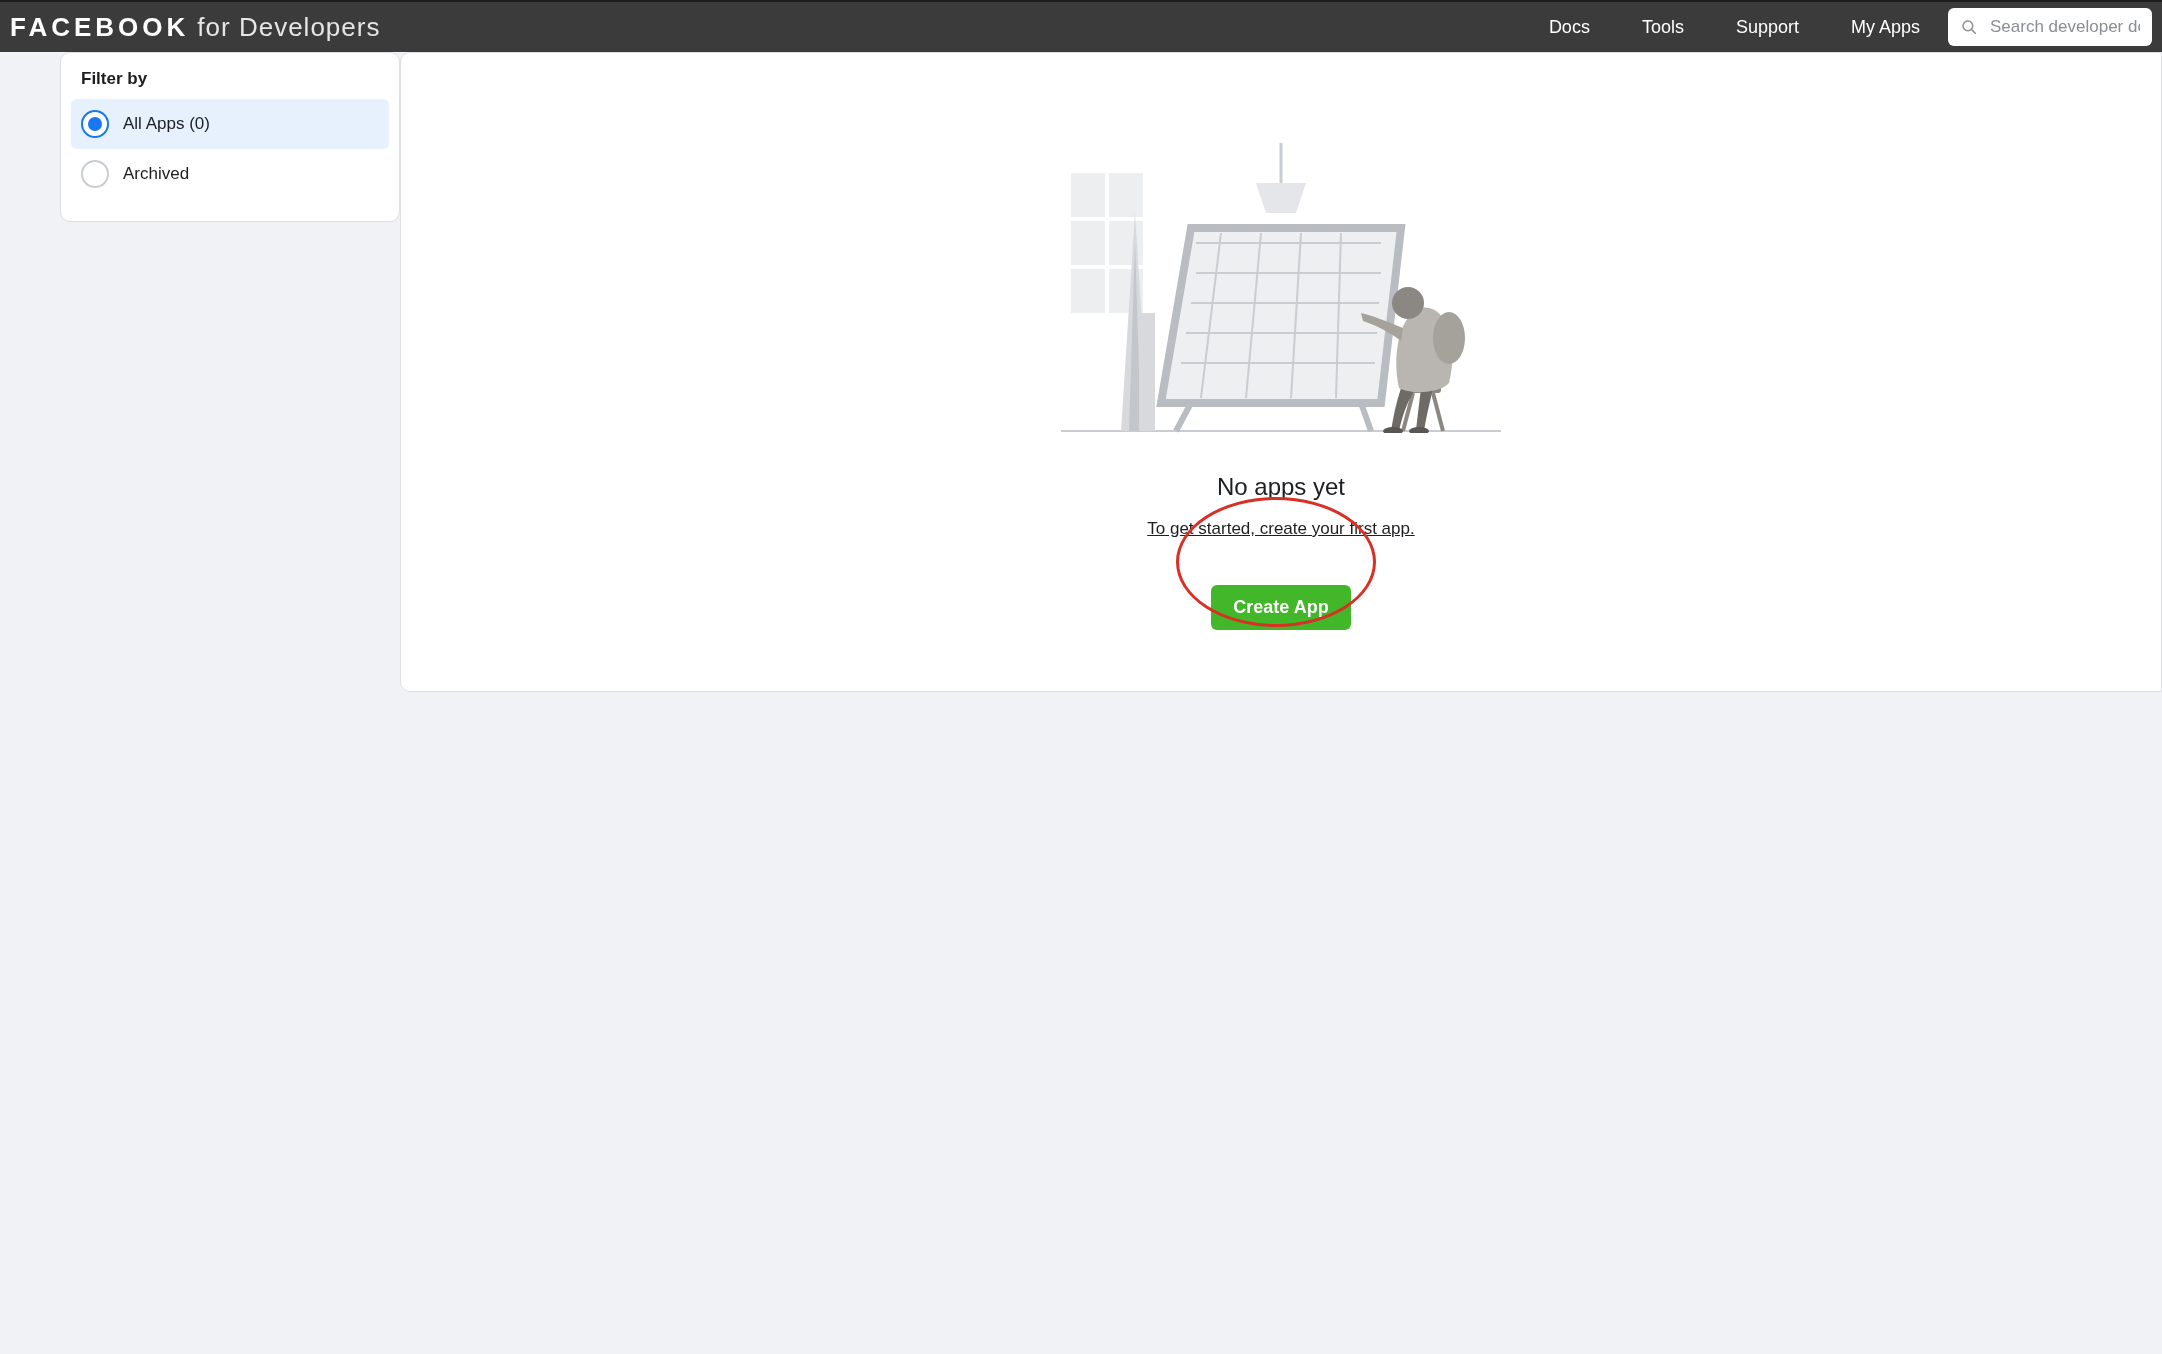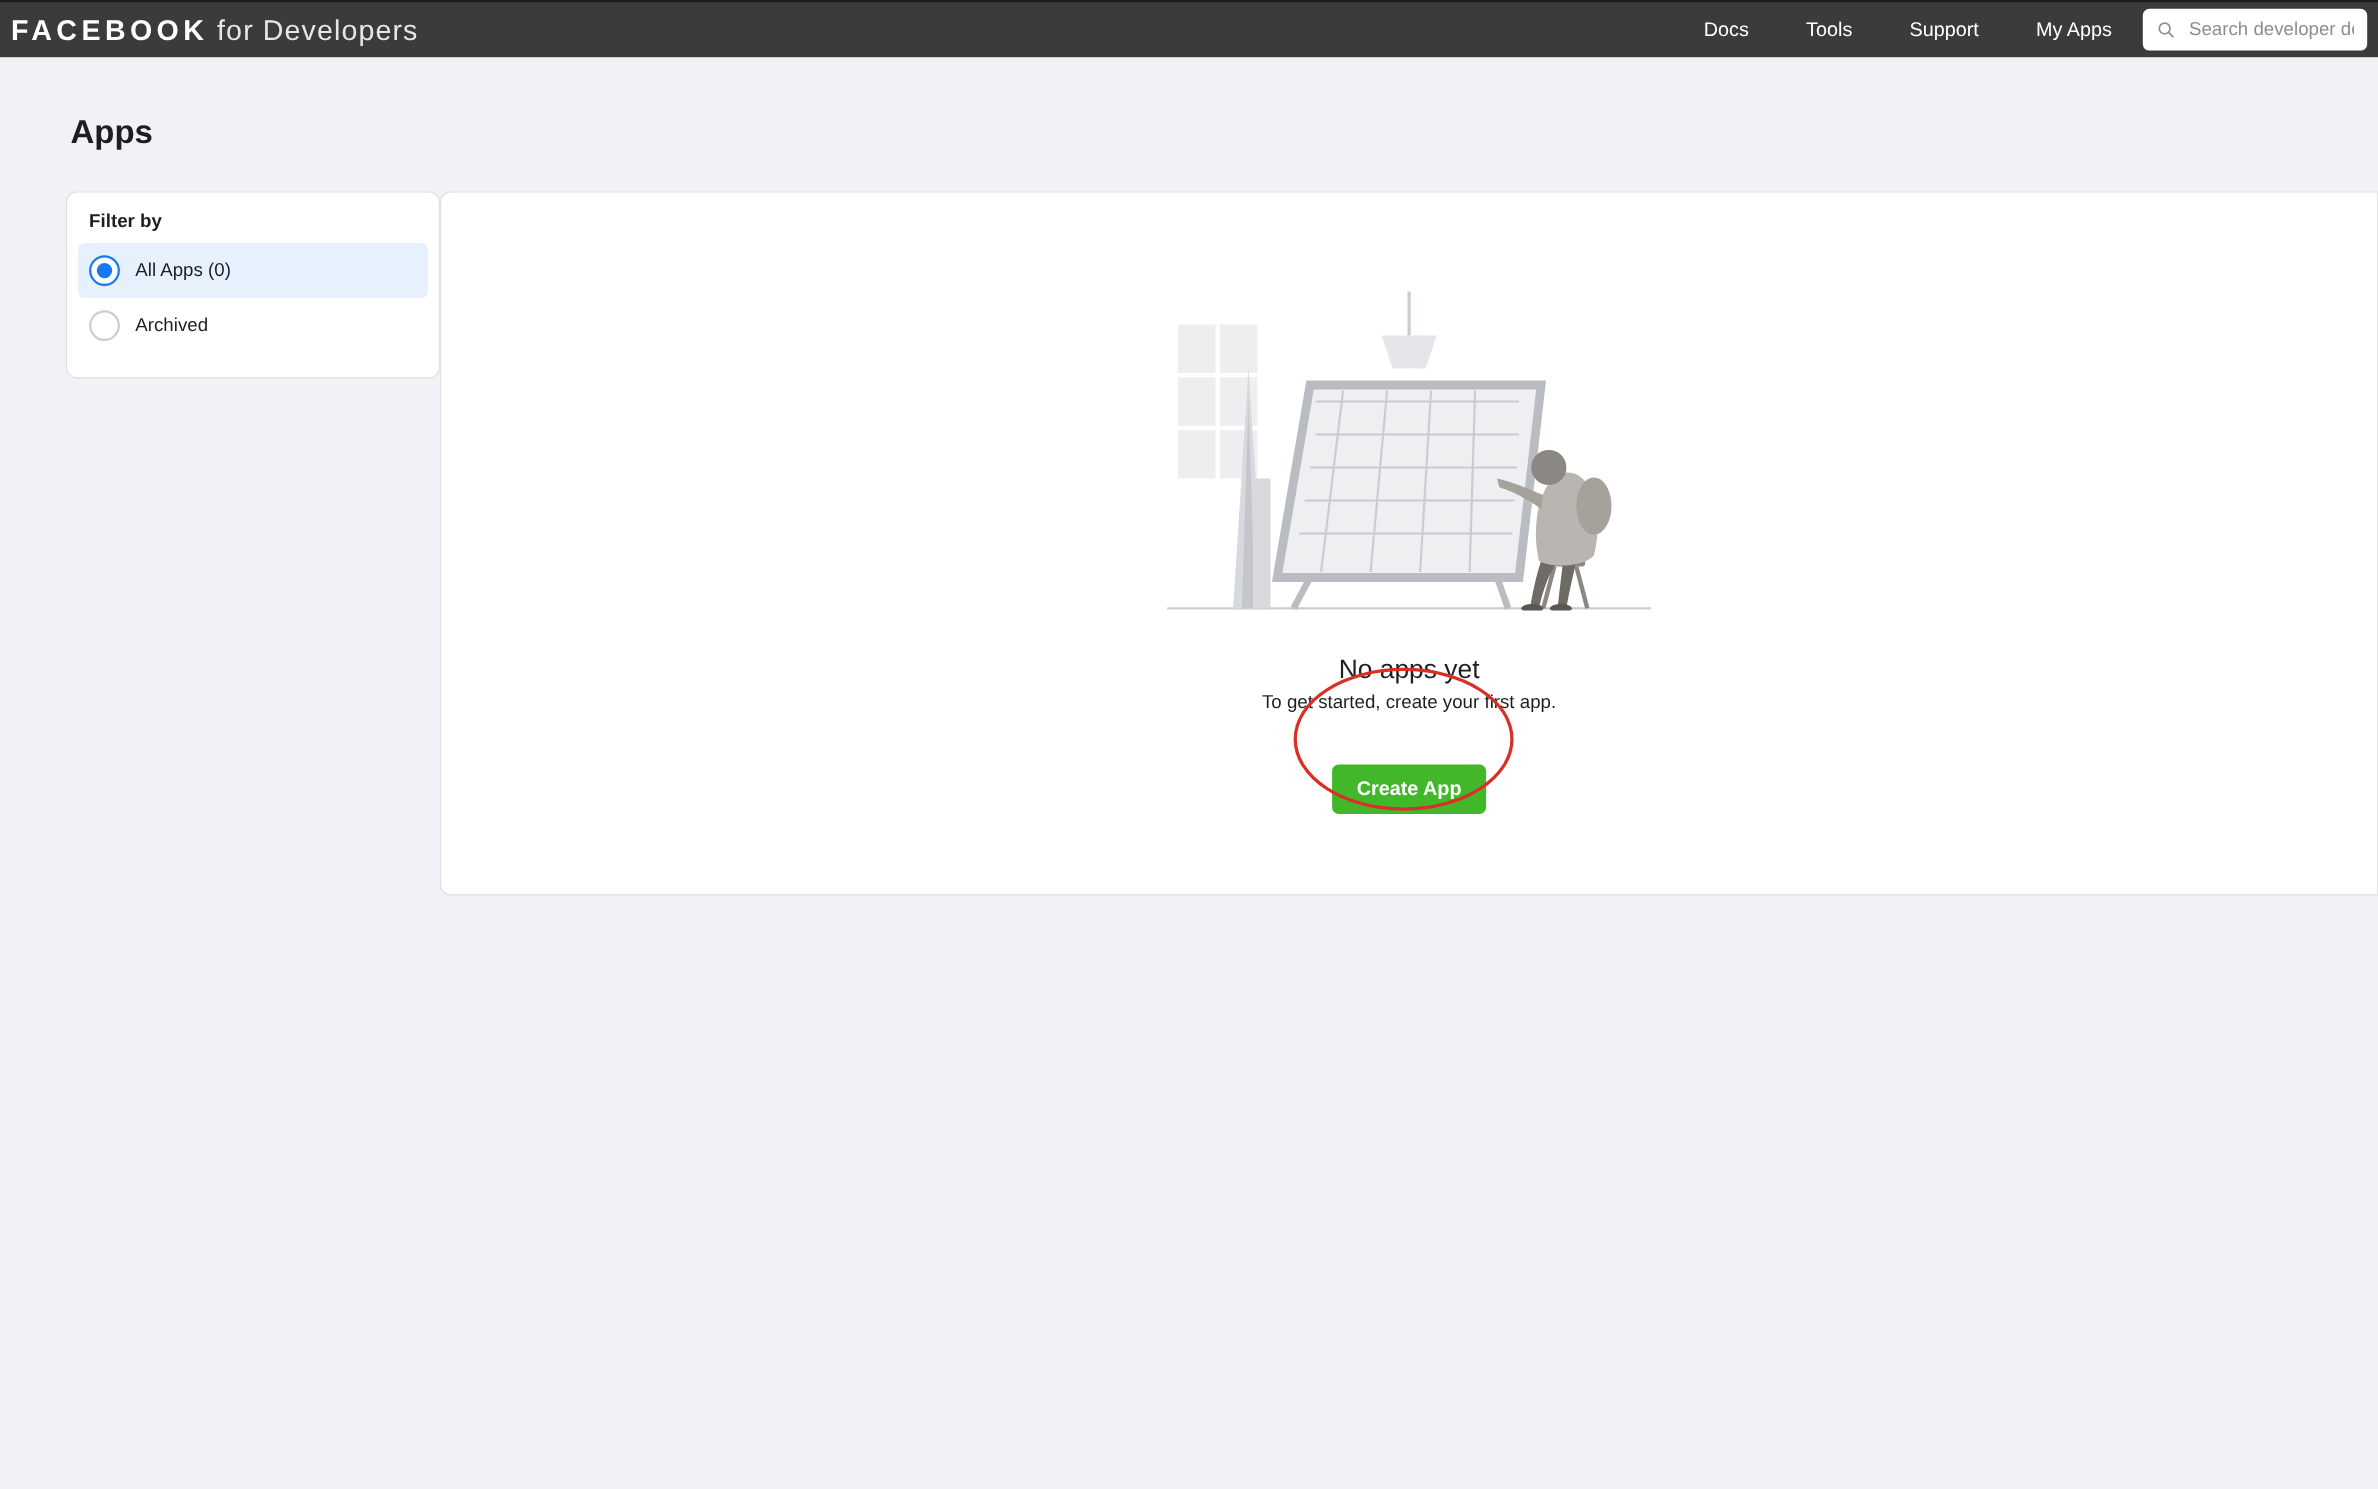--- a/index.html
+++ b/index.html
@@ -134,23 +134,24 @@
     width: 440px;
     height: 290px;
   }
   .empty-title {
     margin-top: 40px;
     font-size: 24px;
     font-weight: 400;
     color: #1c1e21;
   }
   .empty-sub {
-    margin-top: 6px;
+    margin-top: 18px;
     font-size: 17px;
     color: #1c1e21;
+    text-decoration: underline;
   }
   .create-btn {
     margin-top: 46px;
     background: #42b72a;
     color: #fff;
     border: none;
     border-radius: 6px;
     font-size: 18px;
     font-weight: 700;
     padding: 12px 22px;
@@ -184,21 +185,20 @@
   <div class="searchbox">
     <svg class="search-icon" viewBox="0 0 24 24" fill="none" stroke="#8a8d91" stroke-width="2">
       <circle cx="10.5" cy="10.5" r="6.5"></circle>
       <line x1="15.5" y1="15.5" x2="21" y2="21"></line>
     </svg>
     <input class="search-input" placeholder="Search developer do" style="">
   </div>
 </div>
 
 <div class="page">
-  <div class="page-title">Apps</div>
 
   <div class="layout">
 
     <div class="filter-card">
       <div class="filter-title">Filter by</div>
 
       <div class="filter-option selected">
         <span class="radio"></span>
         <span>All Apps (0)</span>
       </div>

